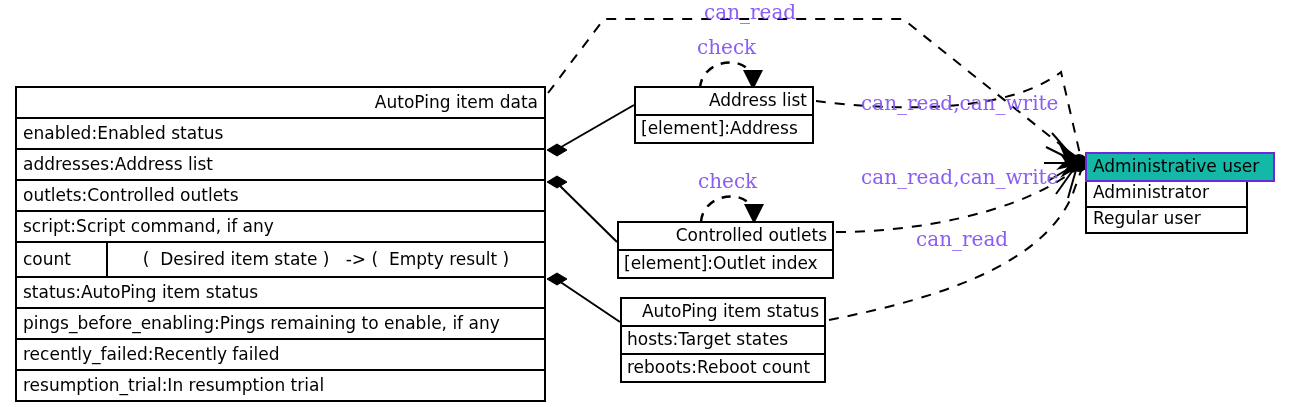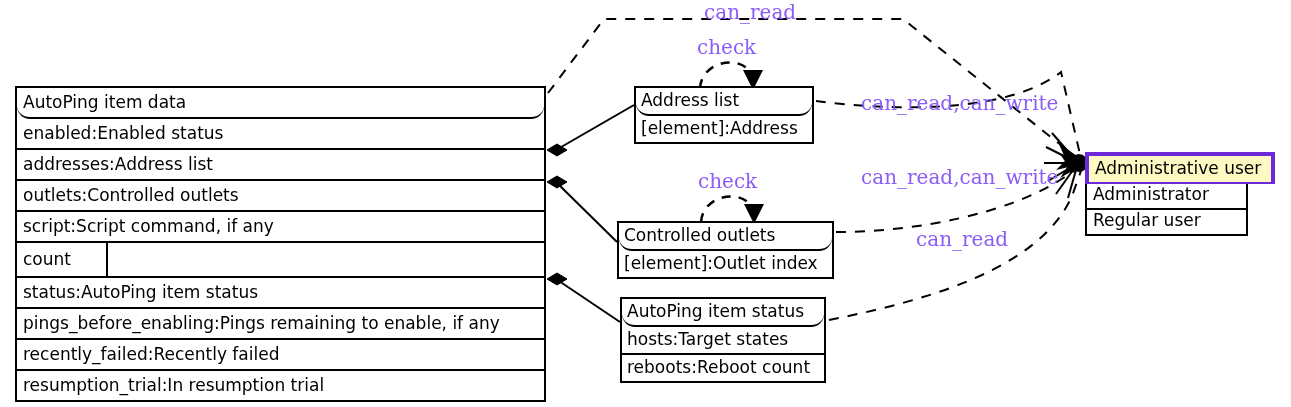--- a/index.html
+++ b/index.html
@@ -36,22 +36,21 @@
     border-bottom: 2px solid #000000;
     padding: 2px 5px 3px 5px;
     font-size: 17px;
     line-height: 21px;
     color: #000000;
     white-space: nowrap;
     background: #ffffff;
   }
   .uml-row:last-child { border-bottom: none; }
   .uml-row.title {
-    text-align: left;
-    border-radius: 13px;
+    text-align: right;
   }
   .uml-row.left { text-align: left; }
 
   
   #main-class {
     left: 15px;
     top: 86px;
     width: 531px;
   }
   #main-class .uml-row { font-size: 17px; line-height: 22px; padding: 3px 6px 4px 6px; }
@@ -91,26 +90,26 @@
   #box-admin-user {
     left: 1085px;
     top: 152px;
     width: 190px;
     border: none;
     background: transparent;
   }
   #box-admin-user .hdr {
     box-sizing: border-box;
     width: 190px;
-    border: 4px solid #6d28d9;
+    border: 2px solid #6d28d9;
     border-bottom-width: 2px;
     padding: 2px 13px 3px 6px;
     font-size: 17px;
     line-height: 21px;
-    background: #fef9c3;
+    background: #14b8a6;
     white-space: nowrap;
   }
   #box-admin-user .sub {
     box-sizing: border-box;
     width: 163px;
     border: 2px solid #000000;
     border-top: none;
     padding: 0 5px 3px 6px;
     font-size: 17px;
     line-height: 21px;
@@ -192,20 +191,21 @@
   </svg>
 
   <div class="uml-box" id="main-class">
     <div class="uml-row title">AutoPing item data</div>
     <div class="uml-row left">enabled:Enabled status</div>
     <div class="uml-row left">addresses:Address list</div>
     <div class="uml-row left">outlets:Controlled outlets</div>
     <div class="uml-row left">script:Script command, if any</div>
     <div class="method-row">
       <div class="method-name">count</div>
+      <div class="method-sig">(  Desired item state )   -&gt; (  Empty result )</div>
     </div>
     <div class="uml-row left">status:AutoPing item status</div>
     <div class="uml-row left">pings_before_enabling:Pings remaining to enable, if any</div>
     <div class="uml-row left">recently_failed:Recently failed</div>
     <div class="uml-row left">resumption_trial:In resumption trial</div>
   </div>
 
   <div class="uml-box" id="box-address-list">
     <div class="uml-row title">Address list</div>
     <div class="uml-row left">[element]:Address</div>

